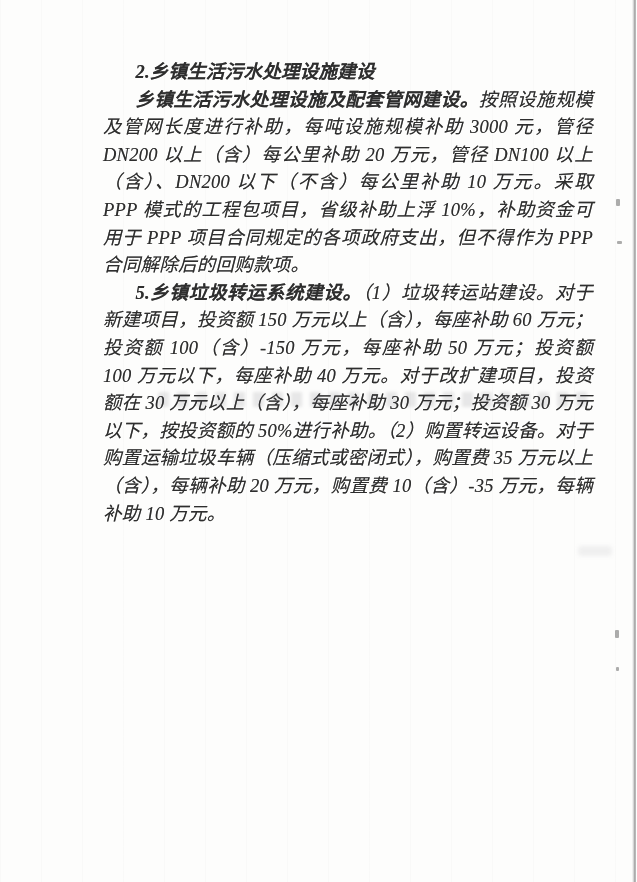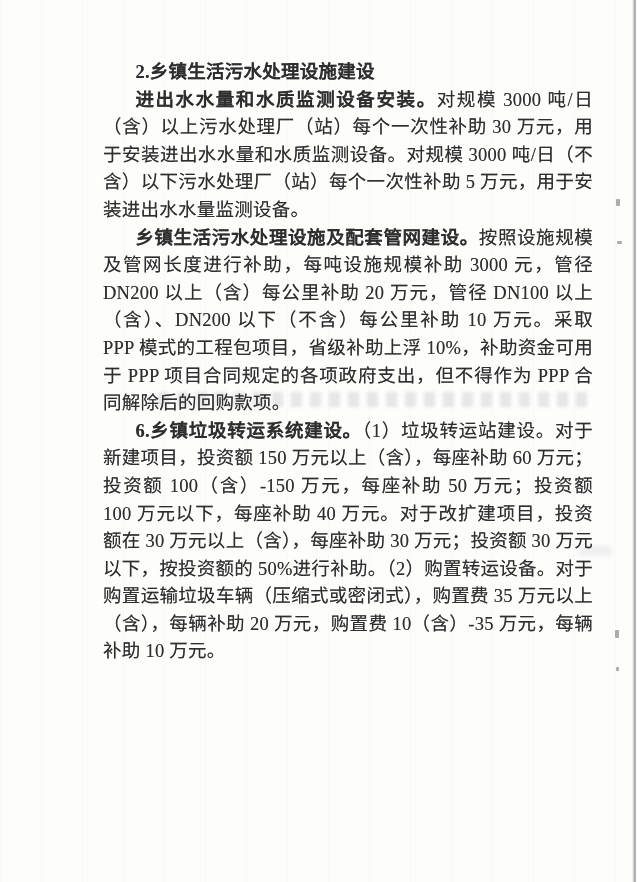--- a/index.html
+++ b/index.html
@@ -23,20 +23,21 @@
     position: absolute;
     left: 103px;
     top: 59px;
     width: 490px;
     color: #2e2e2e;
     font-size: 18.5px;
     line-height: 27.6px;
     letter-spacing: 0.25px;
     text-align: justify;
     text-shadow: 0 0 0.6px rgba(46,46,46,0.55);
+    font-style: italic;
   }
   .para {
     margin: 0;
     text-indent: 1.75em;
   }
   .para b { font-weight: 700; }
   
   .edge-line {
     position: absolute;
     top: 0;
@@ -82,23 +83,22 @@
   }
 </style>
 </head>
 <body>
 
 <div class="page">
 
   <div class="doc-body">
 
   <p class="para heading"><b>2.乡镇生活污水处理设施建设</b><span></span></p>
-      <p class="para"><b>进出水水量和水质监测设备安装。</b><span>对规模 3000 吨/日（含）以上污水处理厂（站）每个一次性补助 30 万元，用于安装进出水水量和水质监测设备。对规模 3000 吨/日（不含）以下污水处理厂（站）每个一次性补助 5 万元，用于安装进出水水量监测设备。</span></p>
       <p class="para"><b>乡镇生活污水处理设施及配套管网建设。</b><span>按照设施规模及管网长度进行补助，每吨设施规模补助 3000 元，管径 DN200 以上（含）每公里补助 20 万元，管径 DN100 以上（含）、DN200 以下（不含）每公里补助 10 万元。采取 PPP 模式的工程包项目，省级补助上浮 10%，补助资金可用于 PPP 项目合同规定的各项政府支出，但不得作为 PPP 合同解除后的回购款项。</span></p>
-      <p class="para"><b>6.乡镇垃圾转运系统建设。</b><span>（1）垃圾转运站建设。对于新建项目，投资额 150 万元以上（含），每座补助 60 万元；投资额 100（含）-150 万元，每座补助 50 万元；投资额 100 万元以下，每座补助 40 万元。对于改扩建项目，投资额在 30 万元以上（含），每座补助 30 万元；投资额 30 万元以下，按投资额的 50%进行补助。（2）购置转运设备。对于购置运输垃圾车辆（压缩式或密闭式），购置费 35 万元以上（含），每辆补助 20 万元，购置费 10（含）-35 万元，每辆补助 10 万元。</span></p>
+      <p class="para"><b>5.乡镇垃圾转运系统建设。</b><span>（1）垃圾转运站建设。对于新建项目，投资额 150 万元以上（含），每座补助 60 万元；投资额 100（含）-150 万元，每座补助 50 万元；投资额 100 万元以下，每座补助 40 万元。对于改扩建项目，投资额在 30 万元以上（含），每座补助 30 万元；投资额 30 万元以下，按投资额的 50%进行补助。（2）购置转运设备。对于购置运输垃圾车辆（压缩式或密闭式），购置费 35 万元以上（含），每辆补助 20 万元，购置费 10（含）-35 万元，每辆补助 10 万元。</span></p>
     </div>
 
   <div class="ghost-line"></div>
   <div class="ghost-smudge"></div>
 
   <div class="speck speck-1"></div>
   <div class="speck speck-2"></div>
   <div class="speck speck-3"></div>
   <div class="speck speck-4"></div>
 

